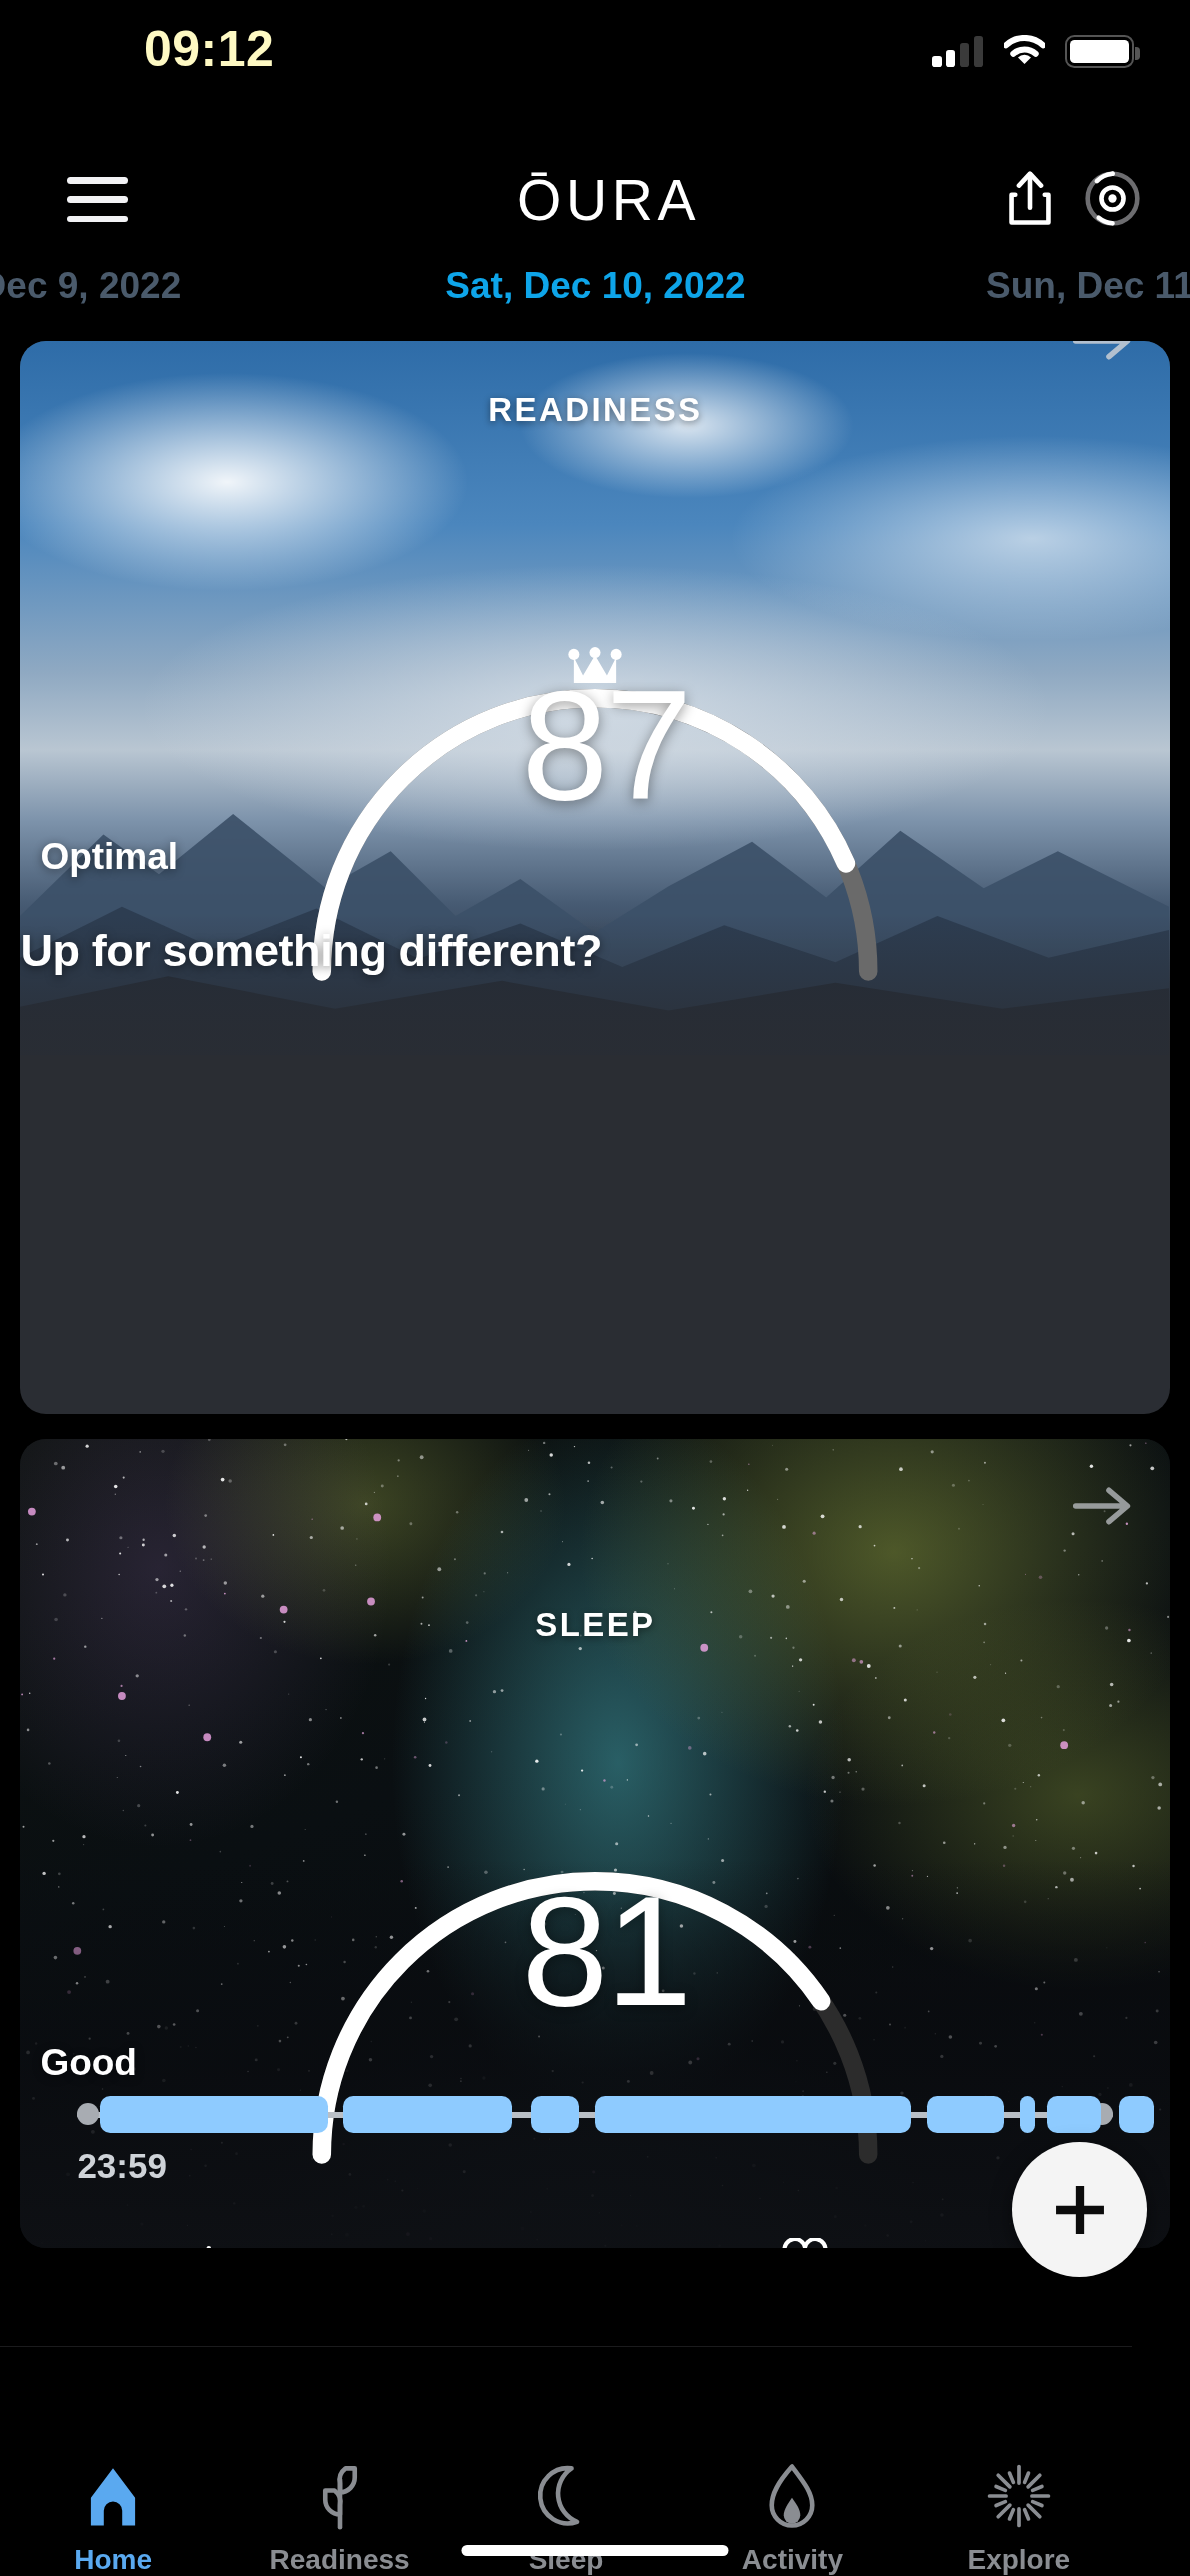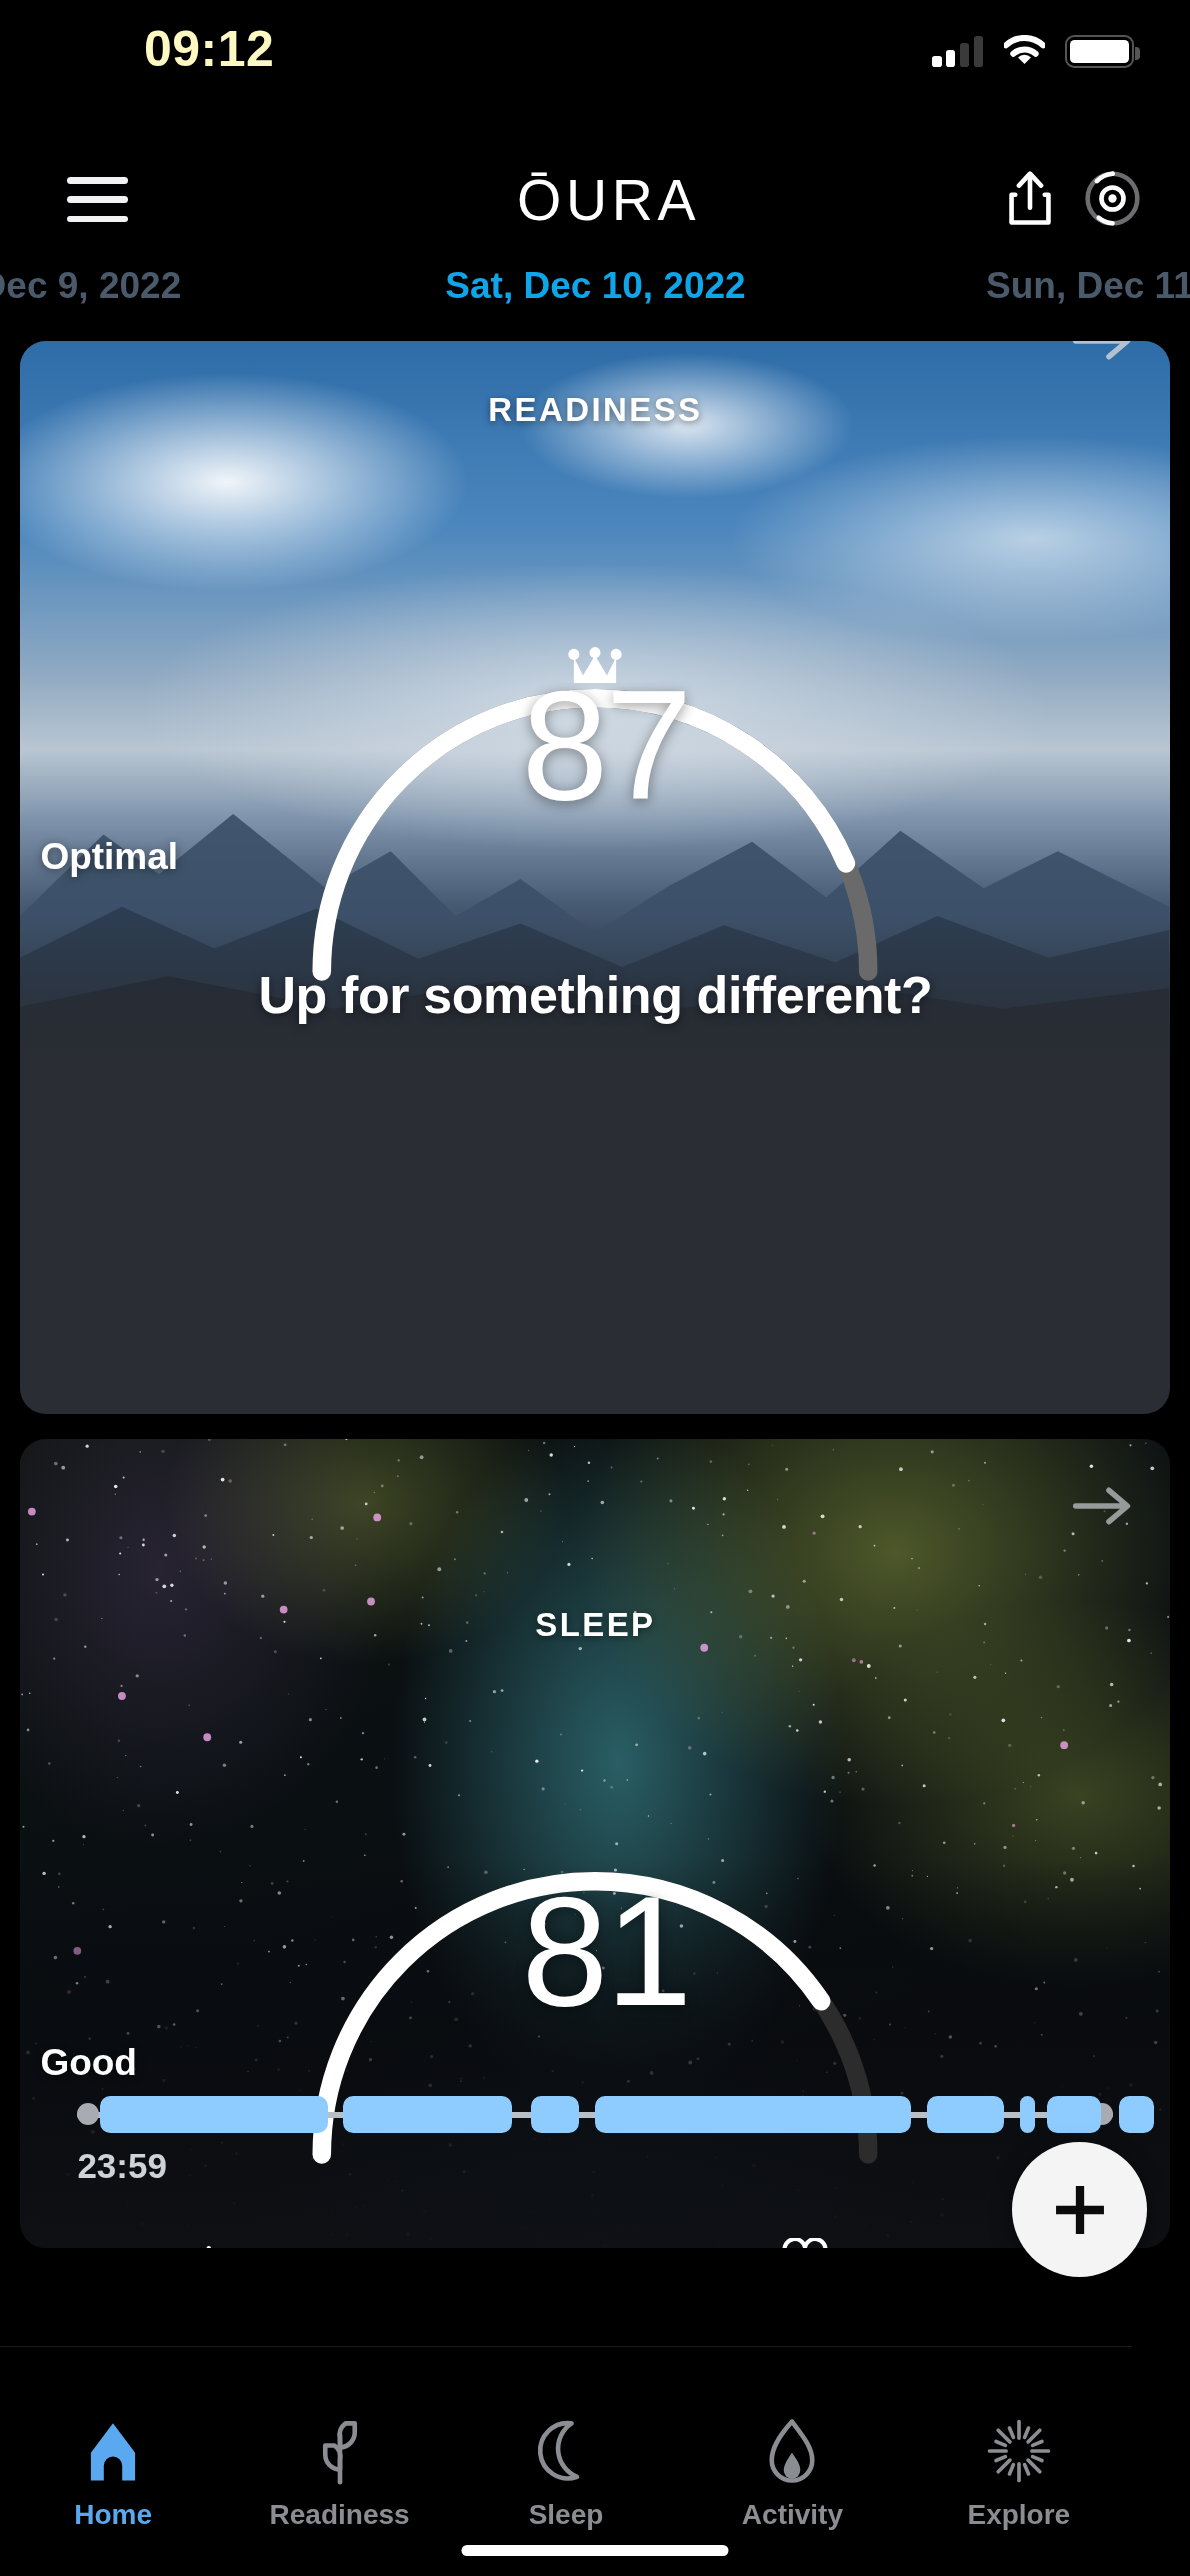--- a/index.html
+++ b/index.html
@@ -74,22 +74,22 @@
   .score{ position:absolute; left:0; right:0; text-align:center; z-index:6; font-weight:300;
     line-height:1; letter-spacing:-2.8px; text-shadow:0 2.8px 13px rgba(0,0,0,.4);margin-left:20px; }
   .score-label{ position:absolute; left:0; right:0; z-index:6;
     font-size:37px; font-weight:700; text-shadow:0 1.9px 9.3px rgba(0,0,0,.45);padding-left:20px; }
 
   #readiness-gauge{ top:260px; }
   #readiness-crown{ top:301px; }
   #readiness-score{ top:326px; font-size:156px; }
   #readiness-score-label{ top:495px; }
 
-  .rd-head{ position:absolute; left:0; right:0; top:584px; text-align:center; z-index:7;
-    font-size:52px; font-weight:700; letter-spacing:-0.4px; text-shadow:0 1.9px 9.3px rgba(0,0,0,.5);margin-top:40px; }
+  .rd-head{ position:absolute; left:0; right:0; top:584px; z-index:7;
+    font-size:45px; font-weight:700; letter-spacing:-0.4px; text-shadow:0 1.9px 9.3px rgba(0,0,0,.5); }
   .rd-body{ position:absolute; left:78px; right:78px; top:675px; text-align:center; z-index:7;
     font-size:37px; font-weight:400; line-height:1.45; color:#f0f0f2; }
 
   
   #sleep-card{ top:1439px; height:809px; background:#0a0d10; }
   .sl-bg{ position:absolute; inset:0;
     background:
       radial-gradient(ellipse 334px 399px at 12% 16%, rgba(150,110,190,.20) 0%, rgba(0,0,0,0) 70%),
       radial-gradient(ellipse 436px 352px at 76% 14%, rgba(126,140,58,.58) 0%, rgba(0,0,0,0) 72%),
       radial-gradient(ellipse 306px 482px at 52% 40%, rgba(70,168,178,.52) 0%, rgba(0,0,0,0) 74%),
@@ -118,21 +118,21 @@
   .sl-stat{ flex:1; display:flex; align-items:center; justify-content:center; gap:18.5px;
     font-size:39px; font-weight:700; color:#fff; }
 
   
   .fab{ position:absolute; right:43px; top:2142px; width:135px; height:135px; border-radius:50%;
     background:#f4f4f4; display:flex; align-items:center; justify-content:center; z-index:30;
     box-shadow:0 5.6px 20.4px rgba(0,0,0,.5); cursor:pointer; }
 
   
   .tabbar{ position:absolute; left:0; bottom:0; width:1132px; height:230px; background:#000;
-    border-top:1.9px solid #1b1b1d; display:flex; align-items:center; padding-top:24px; z-index:25; }
+    border-top:1.9px solid #1b1b1d; display:flex; align-items:flex-end; padding-top:24px; z-index:25; }
   .tab{ flex:1; display:flex; flex-direction:column; align-items:center; gap:13px; cursor:pointer; }
   .tab-label{ font-size:28px; font-weight:700; color:#8a8d92; }
   .tab.active .tab-label{ color:#5aa9f0; }
   .home-ind{ position:absolute; left:50%; bottom:20.4px; transform:translateX(-50%);
     width:267px; height:10.2px; background:#fff; border-radius:5.6px; z-index:40; }
 </style>
 </head>
 <body>
 
 <div class="statusbar">

